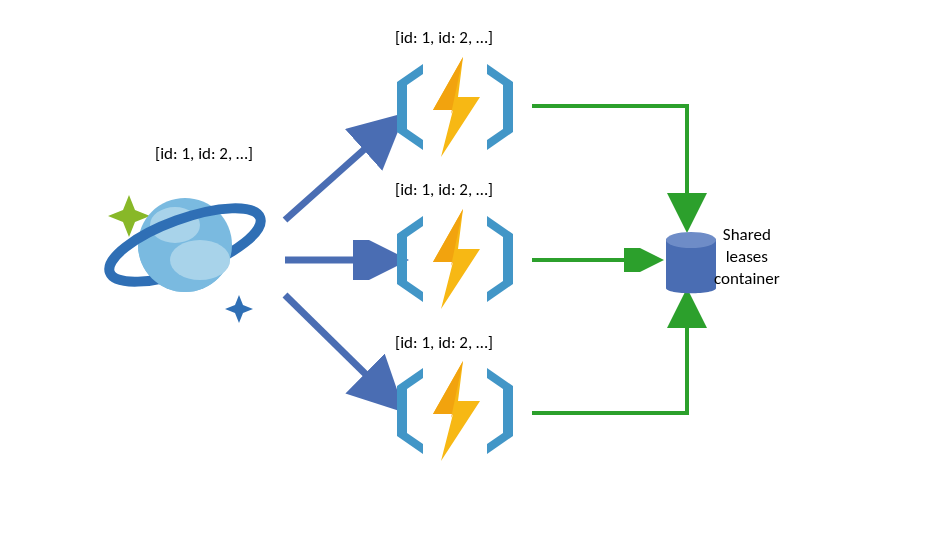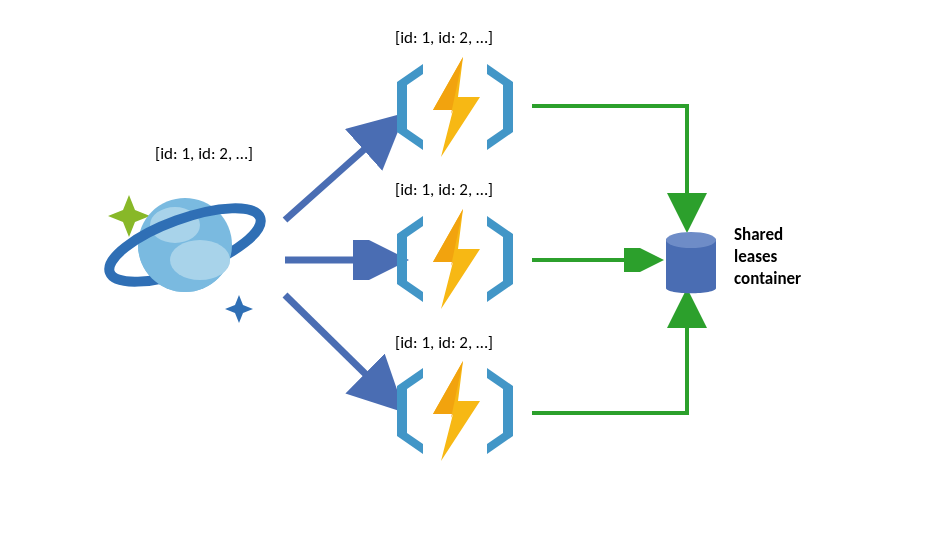--- a/index.html
+++ b/index.html
@@ -9,20 +9,21 @@
       background: white;
       font-family: "Segoe UI", Calibri, Arial, sans-serif;
       font-size: 17px;
       color: #000;
       position: relative;
       overflow: hidden;
     }
     .label {
       position: absolute;
       white-space: nowrap;
+      text-align: center;
     }
     .icon-wrap {
       position: absolute;
     }
     svg { display: block; }
   </style>
 </head>
 <body>
 
 <div class="label" style="left:155px; top:143px;">[id: 1, id: 2, …]</div>
@@ -143,17 +144,17 @@
   </svg>
 </div>
 
 <div class="icon-wrap" style="left:661px; top:228px;">
   <svg width="60" height="72" viewBox="0 0 60 72">
     <path d="M5 12 C5 5 55 5 55 12 L55 60 C55 67 5 67 5 60 Z" fill="#4a6db3"></path>
     <ellipse cx="30" cy="12" rx="25" ry="8" fill="#6e8cc7"></ellipse>
   </svg>
 </div>
 
-<div class="label" style="left:734px; top:224px; line-height:1.3;font-weight:bold;">
+<div class="label" style="left:714px; top:224px; line-height:1.3;">
   <div>Shared</div>
   <div>leases</div>
   <div>container</div>
 </div>
 
 </body></html>

